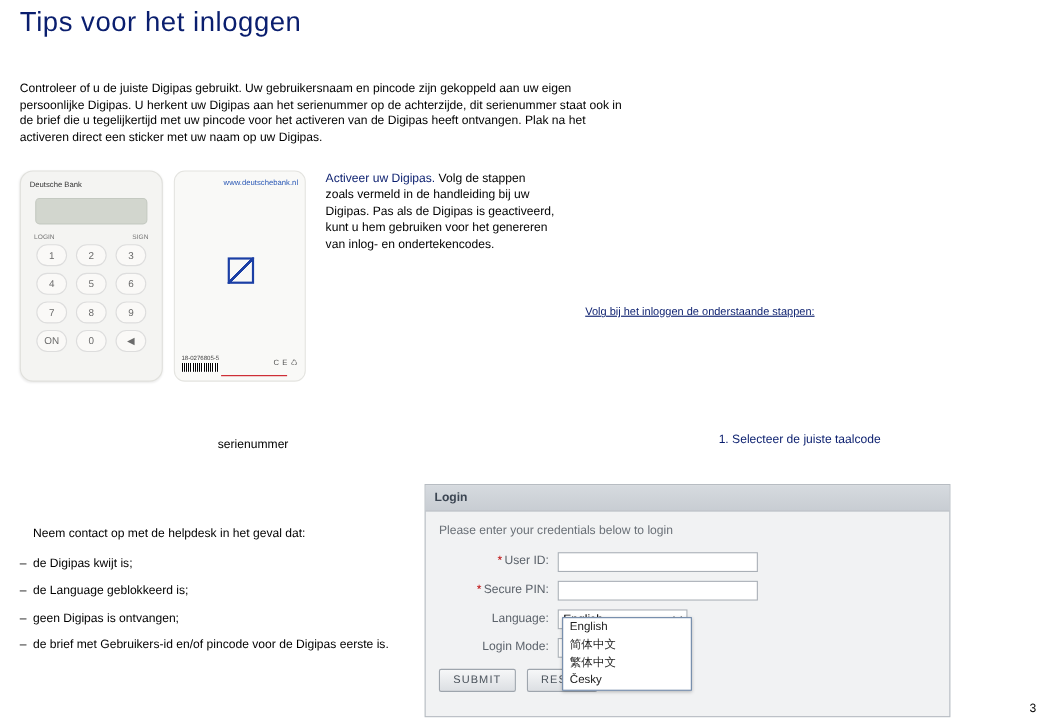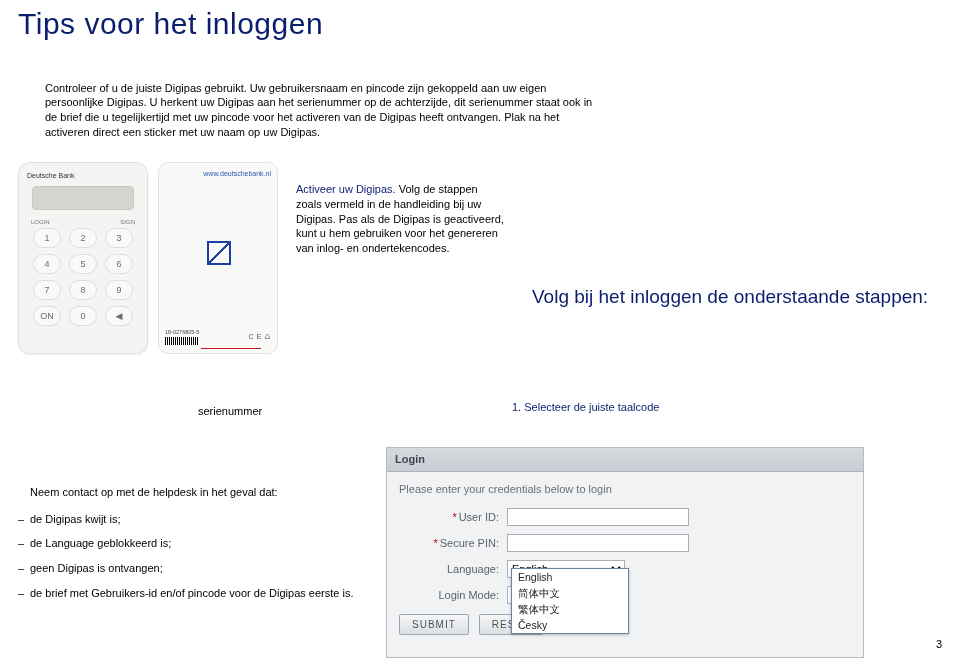--- a/index.html
+++ b/index.html
@@ -1,21 +1,21 @@
 <!DOCTYPE html>
 <html><head>
 <meta charset="utf-8">
 <style>
   * { box-sizing: border-box; margin: 0; padding: 0; }
   html, body { width: 960px; height: 658px; font-family: Arial, Helvetica, sans-serif; background: #fff; color: #000; }
   body { position: relative; padding: 0 18px; font-size: 11px; line-height: 1.35; }
 
-  h1 { color: #0a1e6e; font-size: 30px; font-weight: 400; letter-spacing: .5px; margin-top: 4px; }
+  h1 { color: #0a1e6e; font-size: 25px; font-weight: 400; letter-spacing: .5px; margin-top: 4px; }
 
-  .intro { margin-top: 36px; width: 560px; margin-left: 27px; }
+  .intro { margin-top: 36px; width: 560px; }
   p { margin-bottom: 6px; }
 
   .midrow { display: flex; margin-top: 22px; gap: 18px; }
 
   
   .devicewrap { display: flex; align-items: flex-start; gap: 10px; }
   .device { width: 130px; height: 192px; background: #f4f4f2; border: 1px solid #e0e0dc; border-radius: 12px; padding: 8px; box-shadow: 0 1px 2px rgba(0,0,0,.08); position: relative; }
   .device .brand { font-size: 7px; color: #333; }
   .device .screen { margin: 6px auto 8px; width: 102px; height: 24px; background: #d2d6ce; border: 1px solid #c4c9c1; border-radius: 4px; }
   .device .keys { display: grid; grid-template-columns: repeat(3, 28px); grid-auto-rows: 20px; gap: 6px 8px; justify-content: center; }
@@ -27,29 +27,29 @@
   .card .logo { position: absolute; top: 78px; left: 48px; width: 24px; height: 24px; border: 2px solid #1b3fa5; }
   .card .logo::after { content:""; position:absolute; left:-2px; top:-2px; right:-2px; bottom:-2px; background: linear-gradient(135deg, transparent 46%, #1b3fa5 46%, #1b3fa5 54%, transparent 54%); }
   .card .serialline { position: absolute; bottom: 8px; left: 0; right: 0; display:flex; justify-content: space-between; align-items: center; padding: 0 6px; }
   .card .serial { display:flex; flex-direction:column; align-items:center; }
   .card .serial .num { font-size: 5.5px; color:#444; }
   .card .serial .bars { width: 34px; height: 8px; background: repeating-linear-gradient(90deg,#000 0 1px,#fff 1px 2px); }
   .card .ce { font-size: 7px; color:#555; letter-spacing:.5px; }
   .red { color: #c91821; }
   .redline { border-top: 1px solid #c91821; position: absolute; }
 
-  .activate { width: 208px; margin-top: 20px; }
+  .activate { width: 208px; }
   .activate .lead { color: #0a1e6e; }
 
   .rightcol { flex: 1; padding-left: 10px; }
-  .steps-hd { color: #0a1e6e; font-size: 19px; margin-top: 122px; }
+  .steps-hd { color: #0a1e6e; font-size: 10px; margin-top: 122px; text-decoration: underline; }
 
   .stepblock { margin-top: 46px; display: flex; gap: 22px; align-items: flex-start; }
   .serial-label { width: 70px; color: #000; font-size: 11px; padding-top: 2px; }
-  .step1 { flex: 1; }
+  .step1 { flex: 1; text-align: center; }
   .step1 h4 { color: #0a1e6e; font-size: 11px; font-weight: 400; margin-bottom: 6px; }
 
   .bottom { display: flex; margin-top: 26px; gap: 28px; }
   .helpdesk { width: 340px; padding-top: 38px; }
   .helpdesk p { margin-bottom: 12px; padding-left: 12px; }
   .helpdesk .item { padding-left: 12px; position: relative; margin-bottom: 10px; }
   .helpdesk .item::before { content: "–"; position: absolute; left: 0; }
 
   
   .login { width: 478px; border: 1px solid #b7bcc2; background: #f1f2f3; font-size: 11px; color: #555; }

